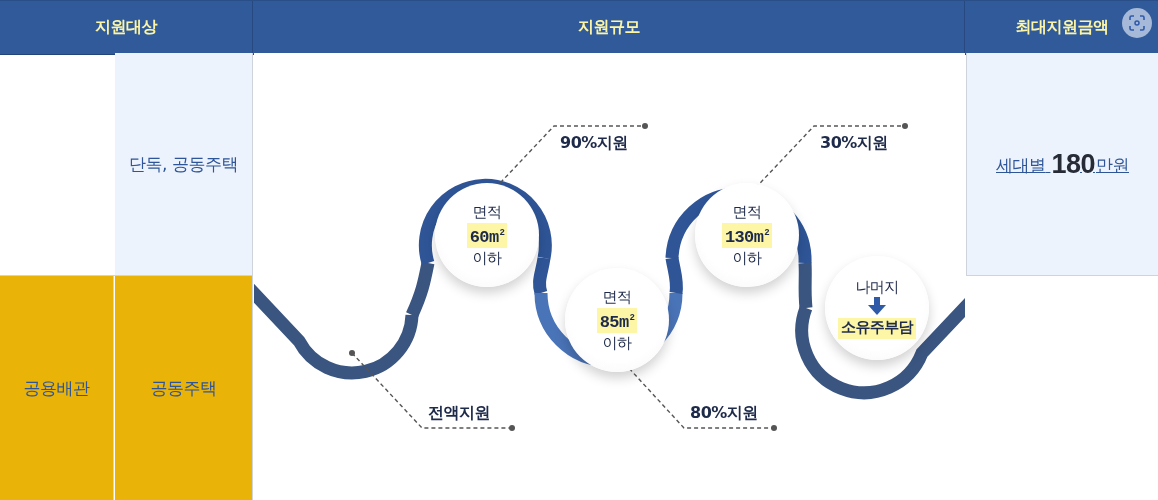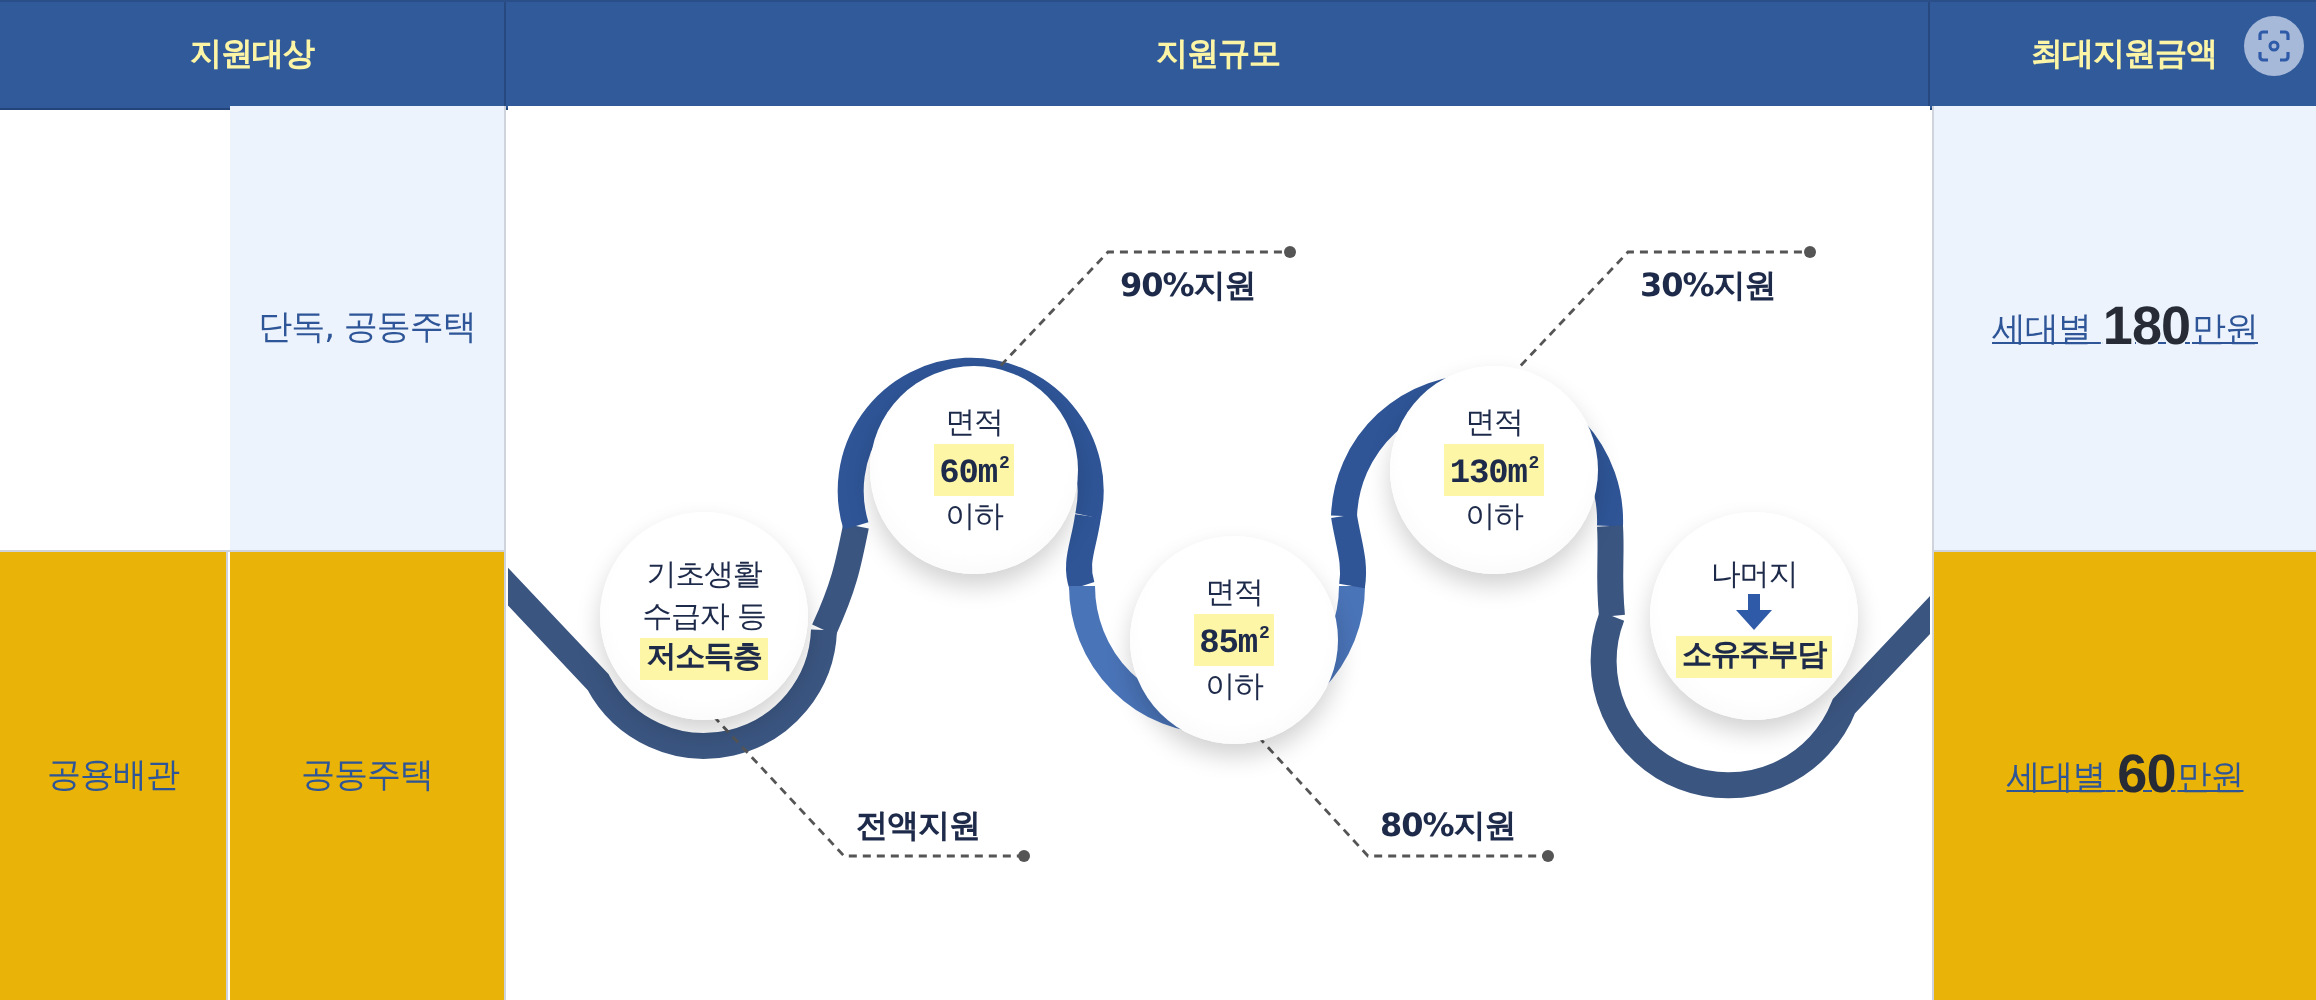--- a/index.html
+++ b/index.html
@@ -63,26 +63,20 @@
       <span>세대별</span>
       <span class="num">180</span><span>만원</span>
     </span>
   </div>
 
   <div class="divider" style="left:0;width:253px;"></div>
   <div class="divider" style="left:966px;width:192px;"></div>
 
   <div class="cell row2 col1">공용배관</div>
   <div class="cell row2 col2">공동주택</div>
-  <div class="cell row2 col4">
-    <span class="amount">
-      <span>세대별</span>
-      <span class="num">60</span><span>만원</span>
-    </span>
-  </div>
 
   <div class="diagram">
     <svg width="711" height="447" viewBox="0 0 711 447">
 
       <path d="M -5 235 L 45 288 A 60 60 0 0 0 158 262" fill="none" stroke="#3a5580" stroke-width="13"></path>
 
       <path d="M 158 262 C 168 240, 170 230, 174 210" fill="none" stroke="#3a5580" stroke-width="13"></path>
       <path d="M 174 210 A 60 60 0 1 1 290 205" fill="none" stroke="#2f5597" stroke-width="13"></path>
 
       <path d="M 290 205 C 288 220, 283 228, 287 240" fill="none" stroke="#2f5597" stroke-width="13"></path>
@@ -105,25 +99,20 @@
         <circle cx="258" cy="375" r="3"></circle>
         <circle cx="232" cy="145" r="3"></circle>
         <circle cx="391" cy="73" r="3"></circle>
         <circle cx="361" cy="300" r="3"></circle>
         <circle cx="520" cy="375" r="3"></circle>
         <circle cx="492" cy="145" r="3"></circle>
         <circle cx="651" cy="73" r="3"></circle>
       </g>
     </svg>
 
-    <div class="bubble" style="left:46px;top:203px;">
-      <div>기초생활</div>
-      <div>수급자 등</div>
-      <div class="hl">저소득층</div>
-    </div>
 
     <div class="bubble" style="left:181px;top:130px;">
       <div>면적</div>
       <div class="hl big"><span>60</span><span>m</span><span class="sup">2</span></div>
       <div>이하</div>
     </div>
 
     <div class="bubble" style="left:311px;top:215px;">
       <div>면적</div>
       <div class="hl big"><span>85</span><span>m</span><span class="sup">2</span></div>

